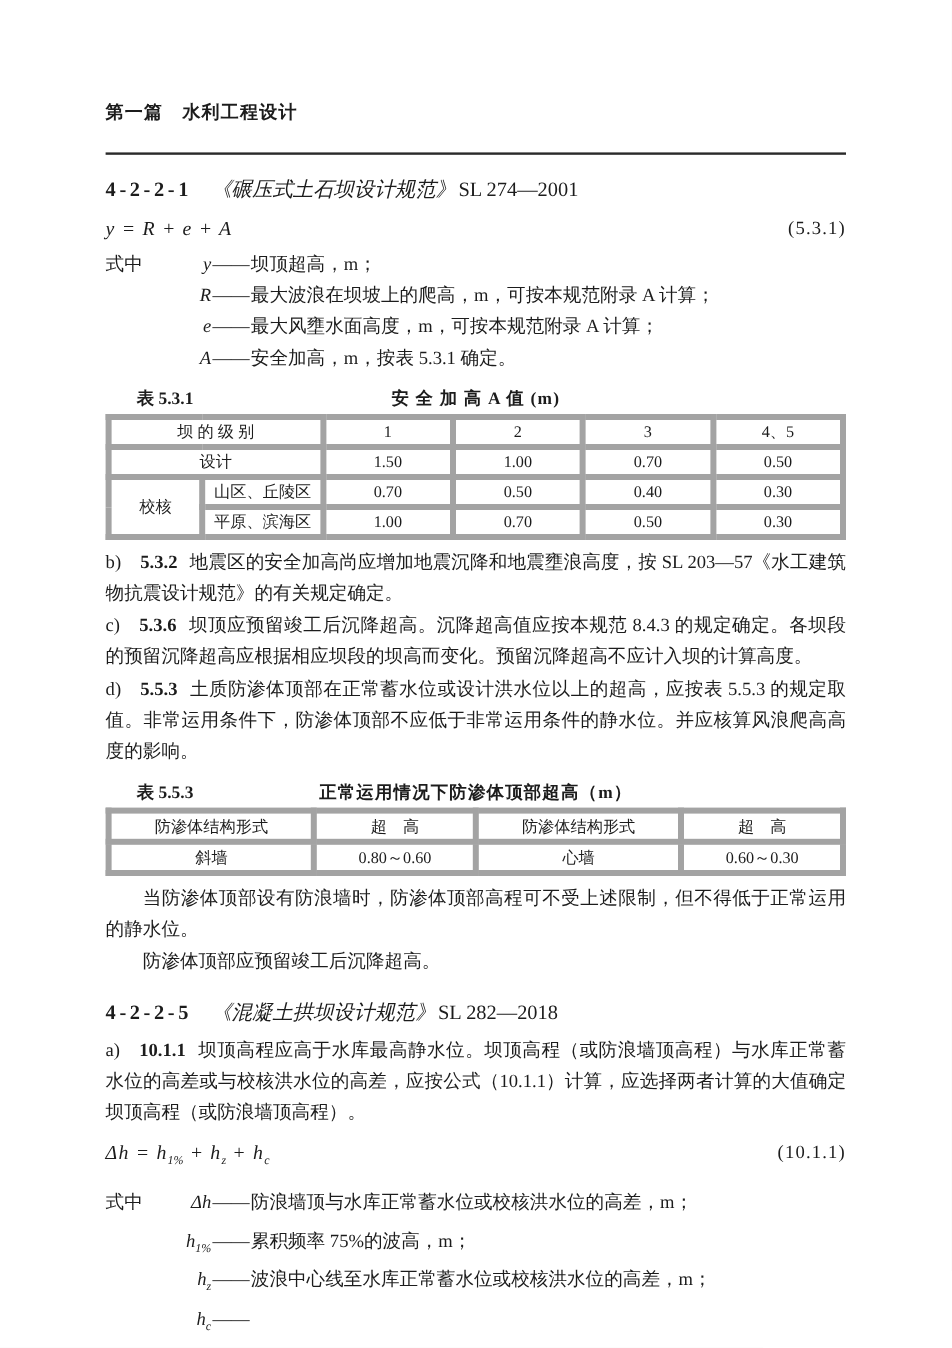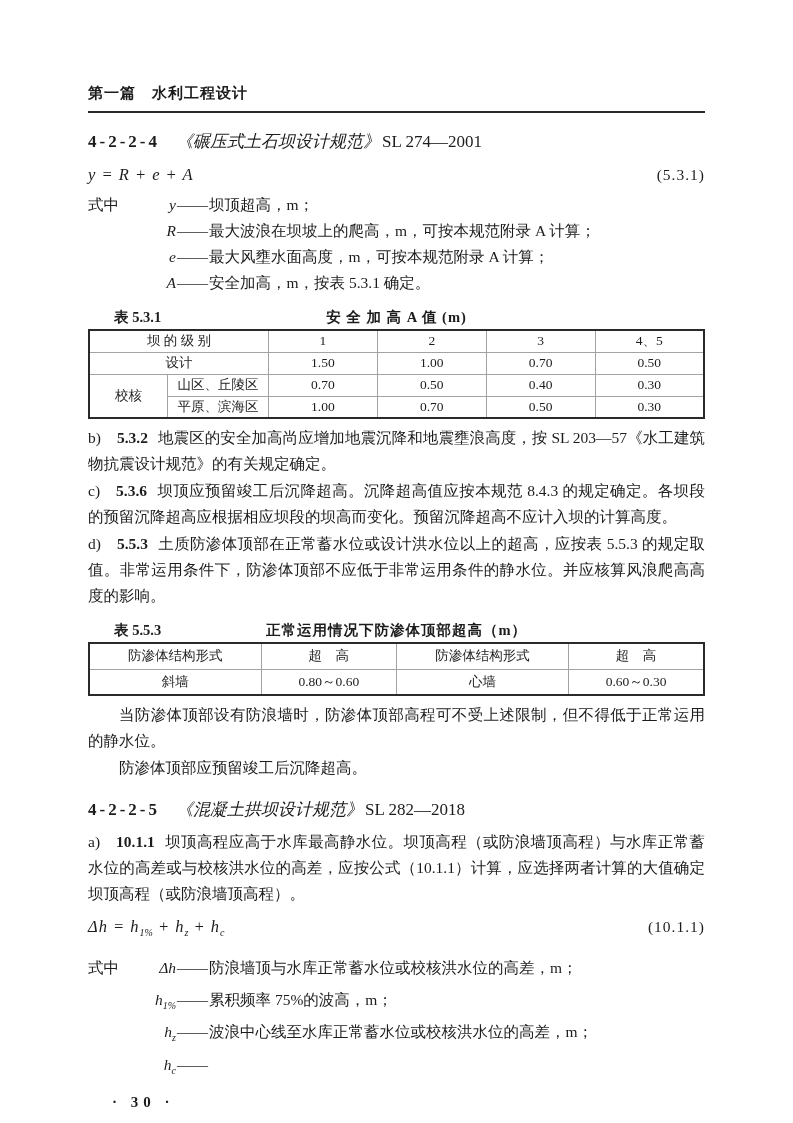--- a/index.html
+++ b/index.html
@@ -16,21 +16,21 @@
     background:#ffffff;
     padding:84px 88px 0 88px;
     overflow:hidden;
   }
   
   .doc-header {
     font-family:"Liberation Sans","DejaVu Sans",sans-serif;
     font-weight:bold;
     font-size:15px;
     letter-spacing:1px;
-    padding-bottom:8px;
+    padding-bottom:24px;
     border-bottom:2px solid #2a2a2a;
     margin-bottom:16px;
   }
   
   .sec-head { font-size:17px; line-height:26px; margin-bottom:6px; white-space:nowrap; }
   .sec-num  { font-weight:bold; letter-spacing:3px; margin-right:16px; }
   .sec-title{ font-style:italic; margin-right:2px; }
   .sec-code { }
   
   .para { font-size:15.5px; line-height:26px; text-align:justify; margin-bottom:1px; }
@@ -49,37 +49,37 @@
   .dvar  { width:40px; flex:0 0 40px; text-align:right; font-style:italic; }
   .dvar sub { font-size:10px; font-style:italic; }
   .ddash { flex:0 0 auto; padding:0 1px; }
   .dtext { flex:1; }
   
   .tbl-caption { position:relative; margin-top:9px; line-height:24px; height:24px; font-weight:bold; font-size:14.5px; }
   .cap-title { position:absolute; left:0; right:0; text-align:center; letter-spacing:1px; }
   .cap-label { position:absolute; left:26px; top:0; }
   
   table { width:100%; border-collapse:collapse; table-layout:fixed; font-size:13.5px; text-align:center; border:2px solid #2a2a2a; margin-bottom:4px; }
-  td { border:1px solid #a3a3a3; padding:1px 2px; }
+  td { border:5px solid #a3a3a3; padding:1px 2px; }
   .t531 td { height:22px; }
   .t553 td { height:26px;text-align:center; }
   
   .footer { margin-top:10px; font-weight:bold; font-size:15px; letter-spacing:5px; padding-left:24px; }
 </style>
 </head>
 <body>
 
 <div class="page">
 
   <div class="doc-header">
     <span>第一篇　水利工程设计</span>
   </div>
 
   <div class="sec-head">
-    <span class="sec-num">4-2-2-4</span><span class="sec-title">《碾压式土石坝设计规范》</span><span class="sec-code">SL 274—2001</span>
+    <span class="sec-num">4-2-2-1</span><span class="sec-title">《碾压式土石坝设计规范》</span><span class="sec-code">SL 274—2001</span>
   </div>
 
 
   <div class="formula-row">
     <span class="formula">y = R + e + A</span>
     <span class="eq-label">(5.3.1)</span>
   </div>
 
   <div class="defs">
     <div class="drow">

